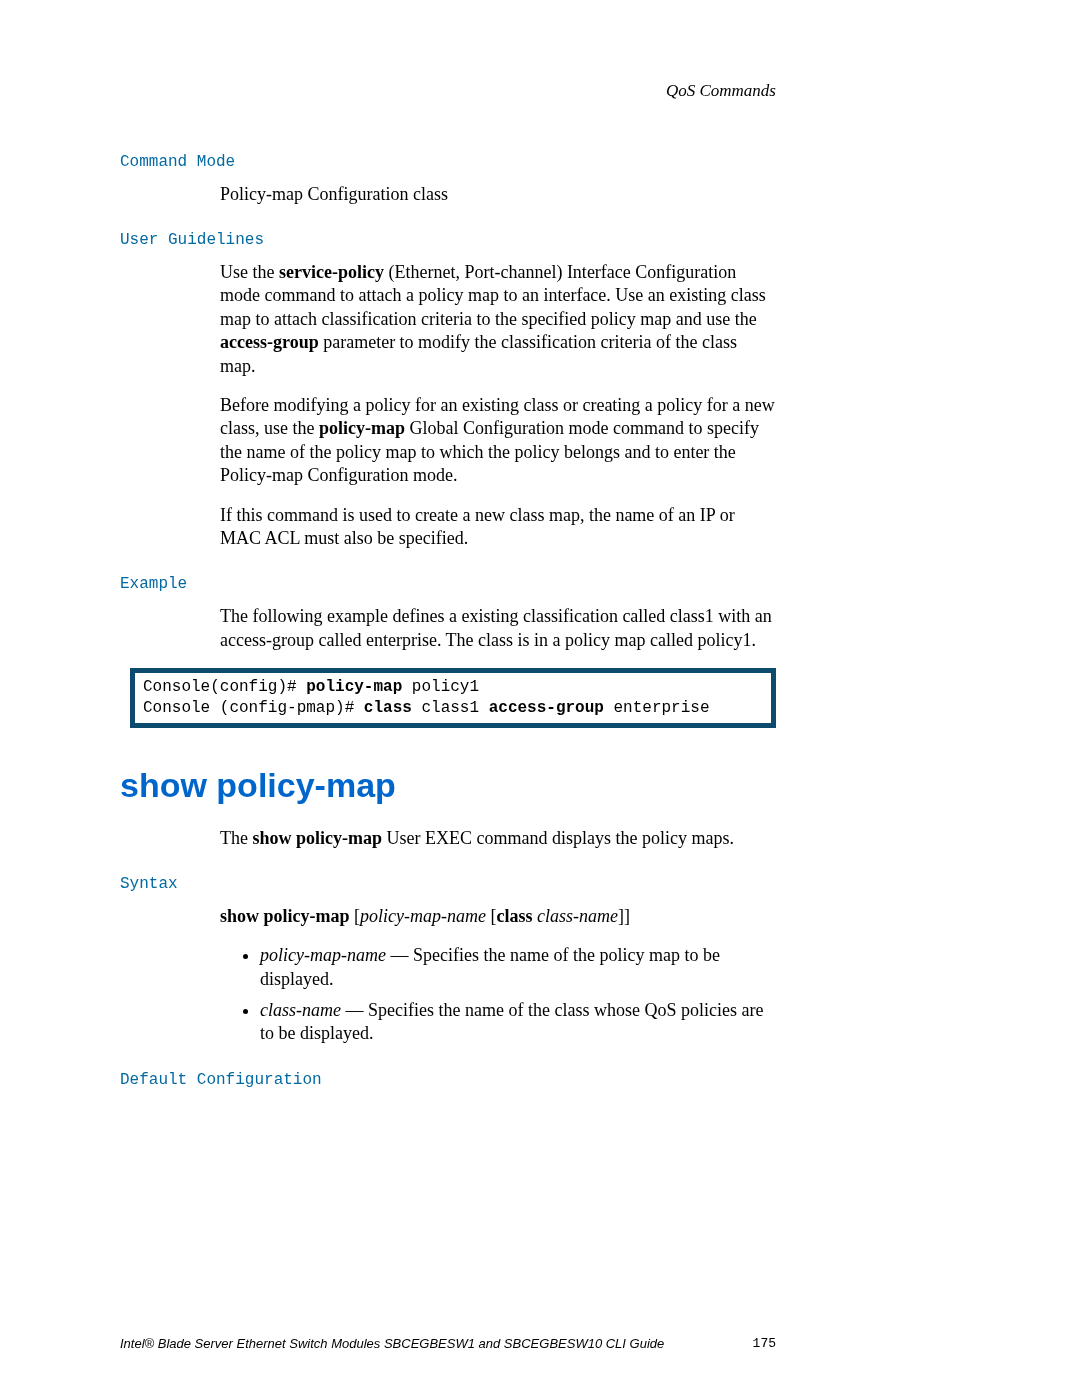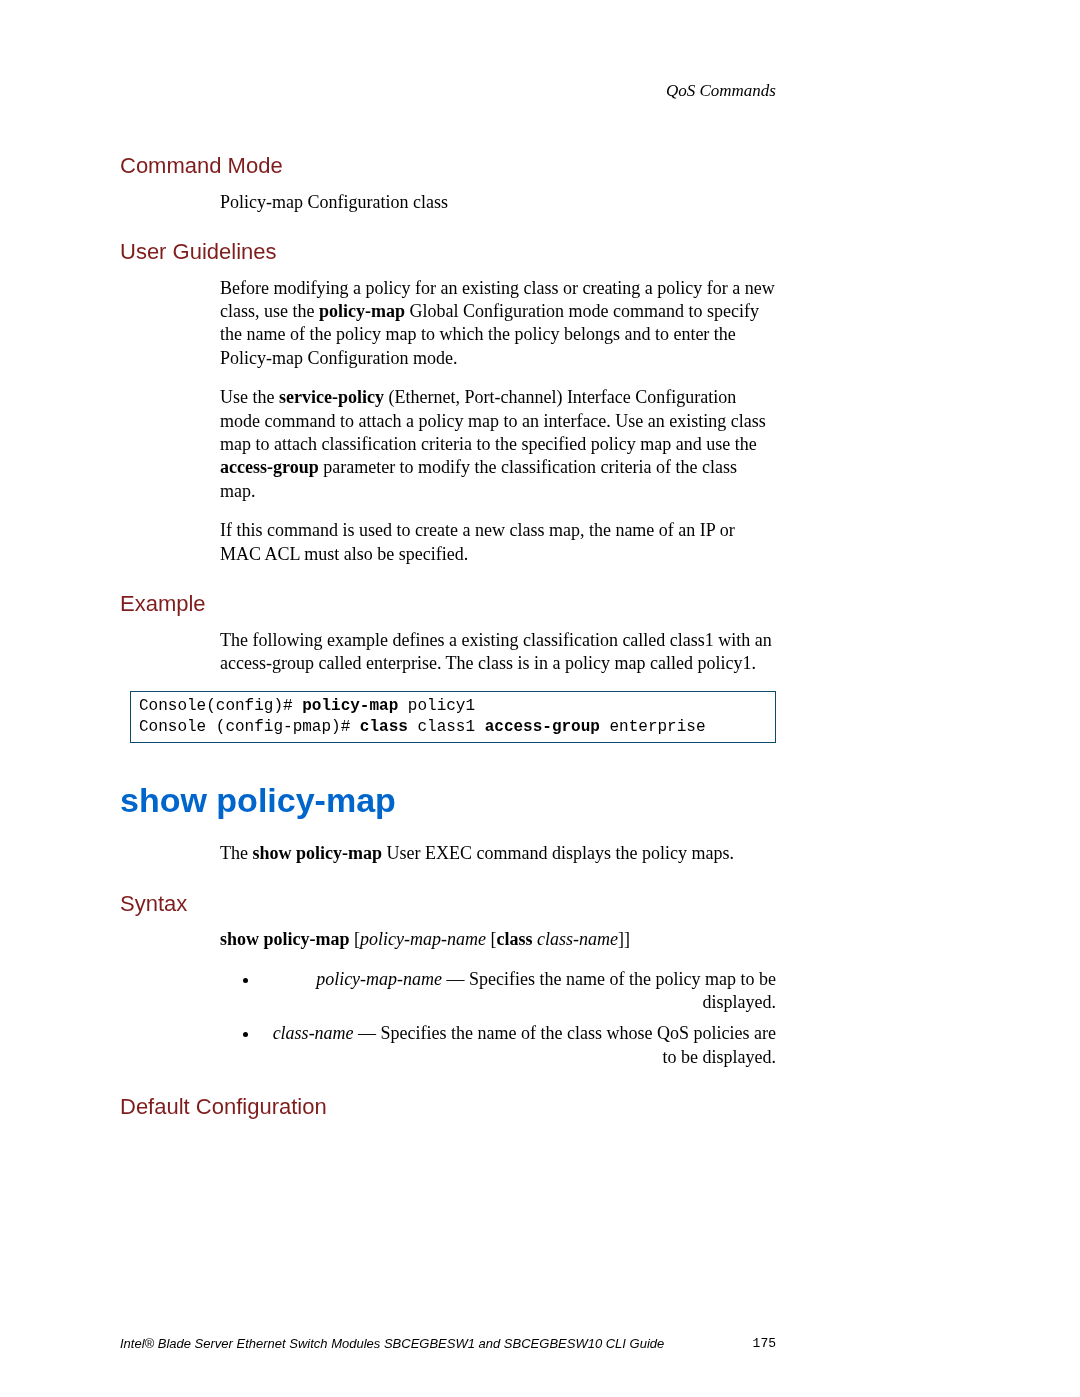--- a/index.html
+++ b/index.html
@@ -17,52 +17,51 @@
     box-sizing: border-box;
     padding: 80px 120px 60px 120px;
   }
   .running-head {
     text-align: right;
     font-style: italic;
     font-size: 17px;
     margin-bottom: 50px;
   }
   h2.section {
-    font-family: Liberation Sans, sans-serif;
+    font-family: Liberation Mono, monospace;
     font-weight: 400;
-    color: #7f1d1d;
-    font-size: 22px;
+    color: #0369a1;
+    font-size: 16px;
     margin: 24px 0 10px 0;
   }
   .body-indent {
     margin-left: 100px;
   }
   p {
     margin: 0 0 16px 0;
     text-align: left;
   }
   .code-box {
-    border: 1px solid #0c4a6e;
+    border: 5px solid #0c4a6e;
     padding: 4px 8px;
     font-family: "Courier New", monospace;
     font-size: 16px;
     white-space: pre;
     margin: 10px 0 30px 10px;
   }
   h1.cmd {
     font-family: Arial, Helvetica, sans-serif;
     color: #0066cc;
     font-size: 34px;
     font-weight: bold;
     margin: 35px 0 20px 0;
   }
   ul {
     margin: 0 0 16px 0;
     padding-left: 40px;
-    text-align: right;
   }
   li {
     margin-bottom: 8px;
   }
   .footer {
     position: absolute;
     bottom: 44px;
     left: 120px;
     right: 120px;
     font-style: italic;
@@ -85,24 +84,24 @@
   <div class="running-head">QoS Commands</div>
 
   <h2 class="section">Command Mode</h2>
   <div class="body-indent">
     <p>Policy-map Configuration class</p>
   </div>
 
   <h2 class="section">User Guidelines</h2>
   <div class="body-indent">
     <p>
-      <span>Before modifying a policy for an existing class or creating a policy for a new class, use the </span><b>policy-map</b><span> Global Configuration mode command to specify the name of the policy map to which the policy belongs and to enter the Policy-map Configuration mode.</span>
+      <span>Use the </span><b>service-policy</b><span> (Ethernet, Port-channel) Interface Configuration mode command to attach a policy map to an interface. Use an existing class map to attach classification criteria to the specified policy map and use the </span><b>access-group</b><span> parameter to modify the classification criteria of the class map.</span>
     </p>
     <p>
-      <span>Use the </span><b>service-policy</b><span> (Ethernet, Port-channel) Interface Configuration mode command to attach a policy map to an interface. Use an existing class map to attach classification criteria to the specified policy map and use the </span><b>access-group</b><span> parameter to modify the classification criteria of the class map.</span>
+      <span>Before modifying a policy for an existing class or creating a policy for a new class, use the </span><b>policy-map</b><span> Global Configuration mode command to specify the name of the policy map to which the policy belongs and to enter the Policy-map Configuration mode.</span>
     </p>
     <p>If this command is used to create a new class map, the name of an IP or MAC ACL must also be specified.</p>
   </div>
 
   <h2 class="section">Example</h2>
   <div class="body-indent">
     <p>The following example defines a existing classification called class1 with an access-group called enterprise. The class is in a policy map called policy1.</p>
   </div>
 
   <div class="code-box"><span>Console(config)# </span><b>policy-map</b><span> policy1</span>

